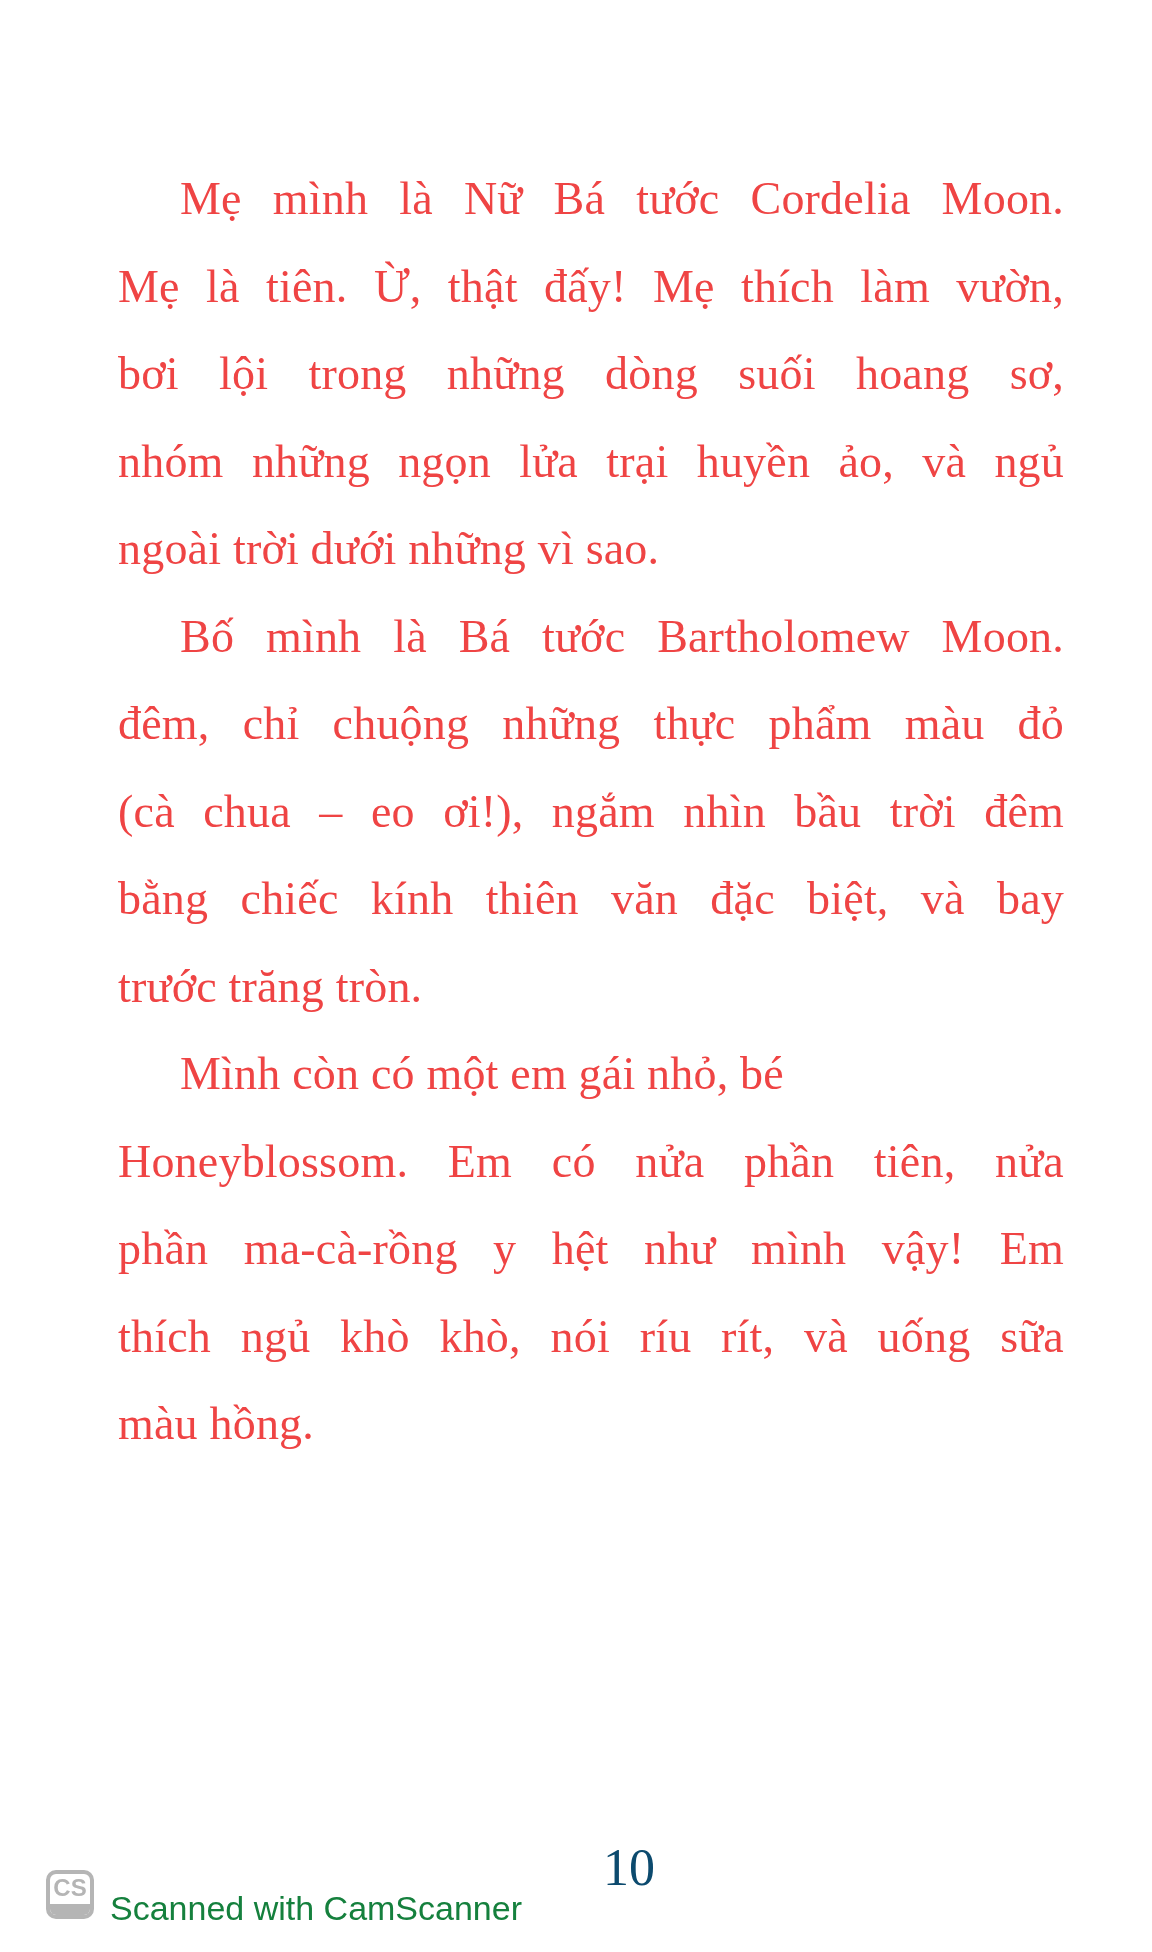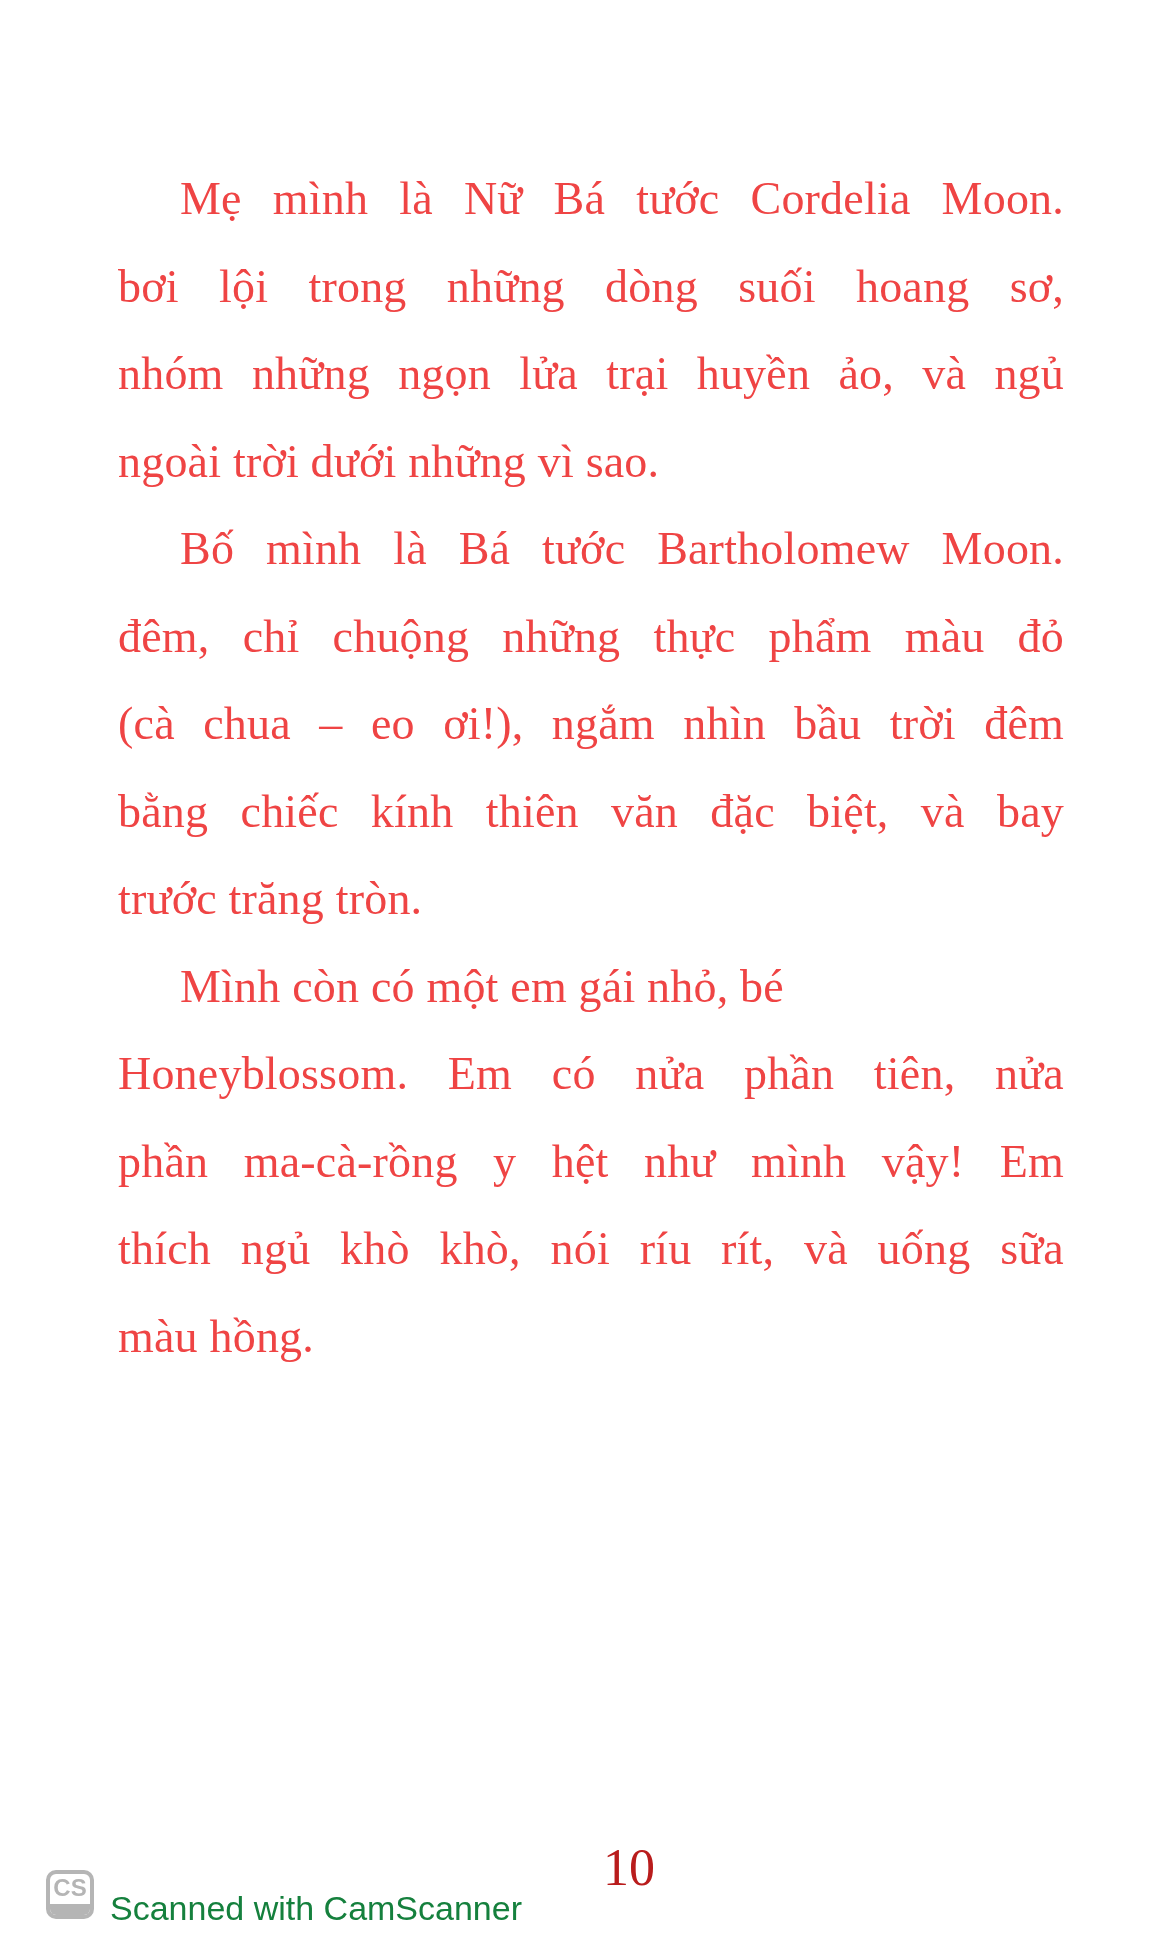--- a/index.html
+++ b/index.html
@@ -26,21 +26,21 @@
   .line{white-space:normal;}
   .line.justify{
     text-align:justify;
     text-align-last:justify;
   }
   .line.indent{text-indent:62px;}
   .page-number{
     position:absolute;
     left:603px;
     top:1842px;
-    color:#b91c1c;
+    color:#0c4a6e;
     font-size:52px;
     line-height:52px;
     font-family:"Liberation Serif", serif;
   }
   .watermark{
     position:absolute;
     left:46px;
     top:1858px;
     display:flex;
     align-items:center;
@@ -82,20 +82,21 @@
     margin-top:27px;
   }
 </style>
 </head>
 <body>
 
 <div class="scan-page">
 
   <div class="text-block">
       <div class="line justify indent">Mẹ mình là Nữ Bá tước Cordelia Moon.</div>
+      <div class="line justify">Mẹ là tiên. Ừ, thật đấy! Mẹ thích làm vườn,</div>
       <div class="line justify">bơi lội trong những dòng suối hoang sơ,</div>
       <div class="line justify">nhóm những ngọn lửa trại huyền ảo, và ngủ</div>
       <div class="line">ngoài trời dưới những vì sao.</div>
       <div class="line justify indent">Bố mình là Bá tước Bartholomew Moon.</div>
       <div class="line justify">đêm, chỉ chuộng những thực phẩm màu đỏ</div>
       <div class="line justify">(cà chua – eo ơi!), ngắm nhìn bầu trời đêm</div>
       <div class="line justify">bằng chiếc kính thiên văn đặc biệt, và bay</div>
       <div class="line">trước trăng tròn.</div>
       <div class="line indent">Mình còn có một em gái nhỏ, bé</div>
       <div class="line justify">Honeyblossom. Em có nửa phần tiên, nửa</div>

